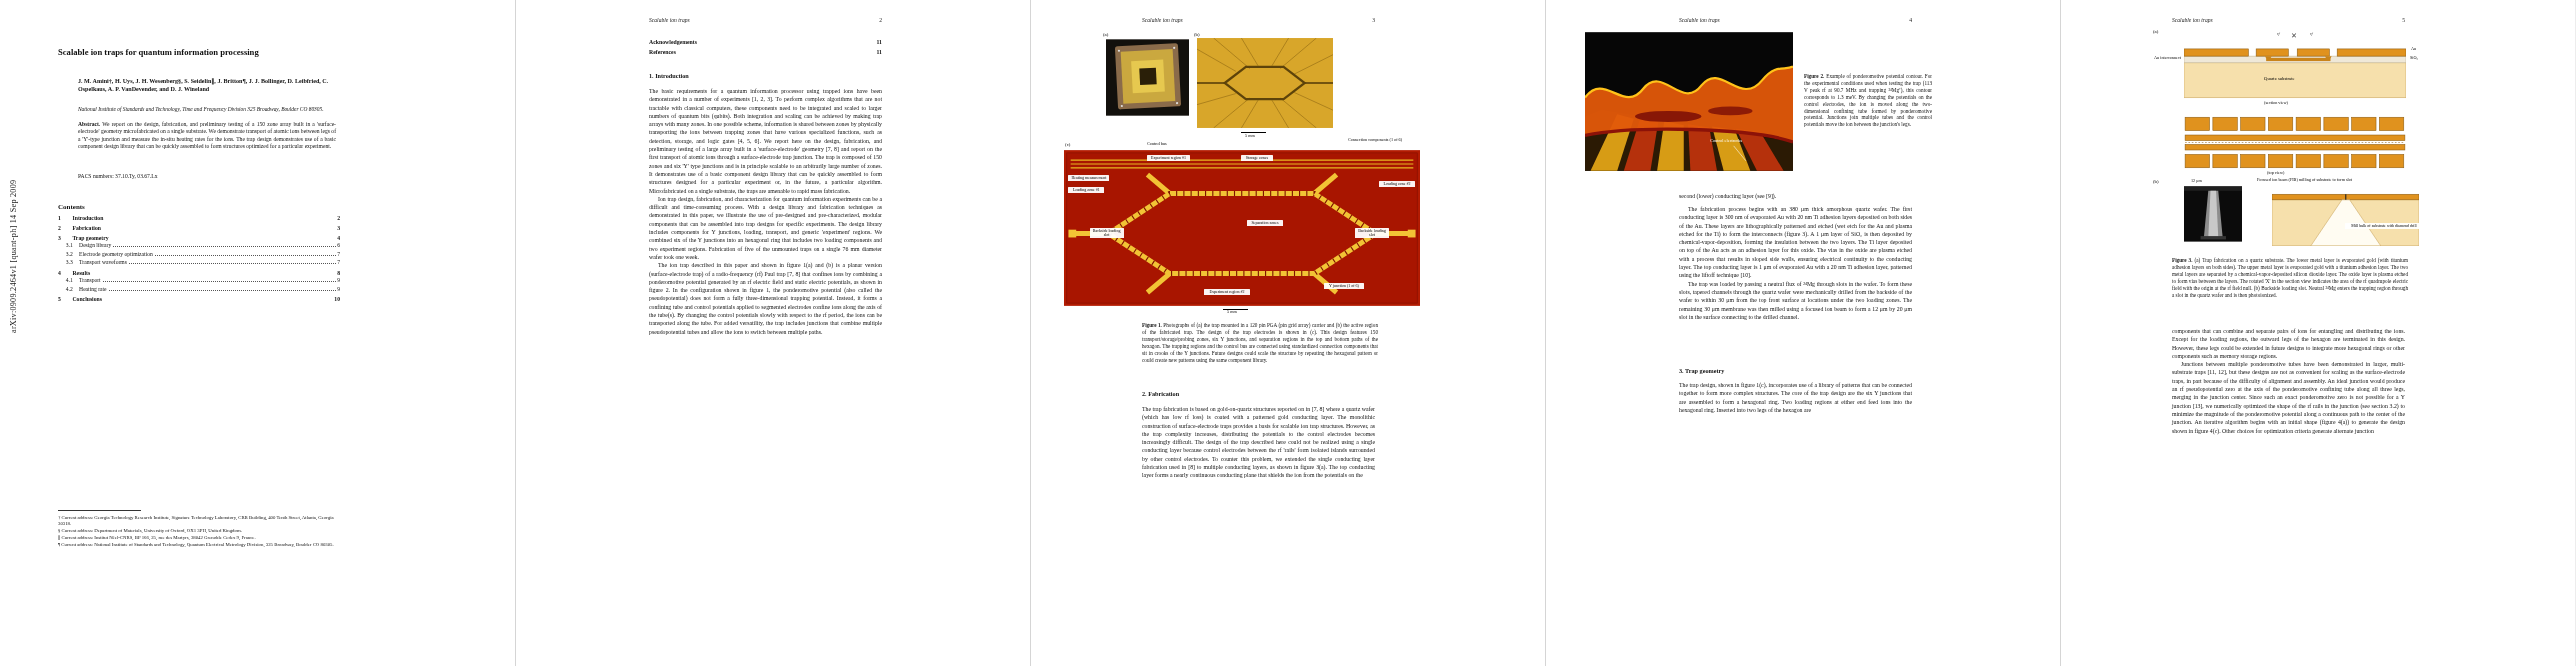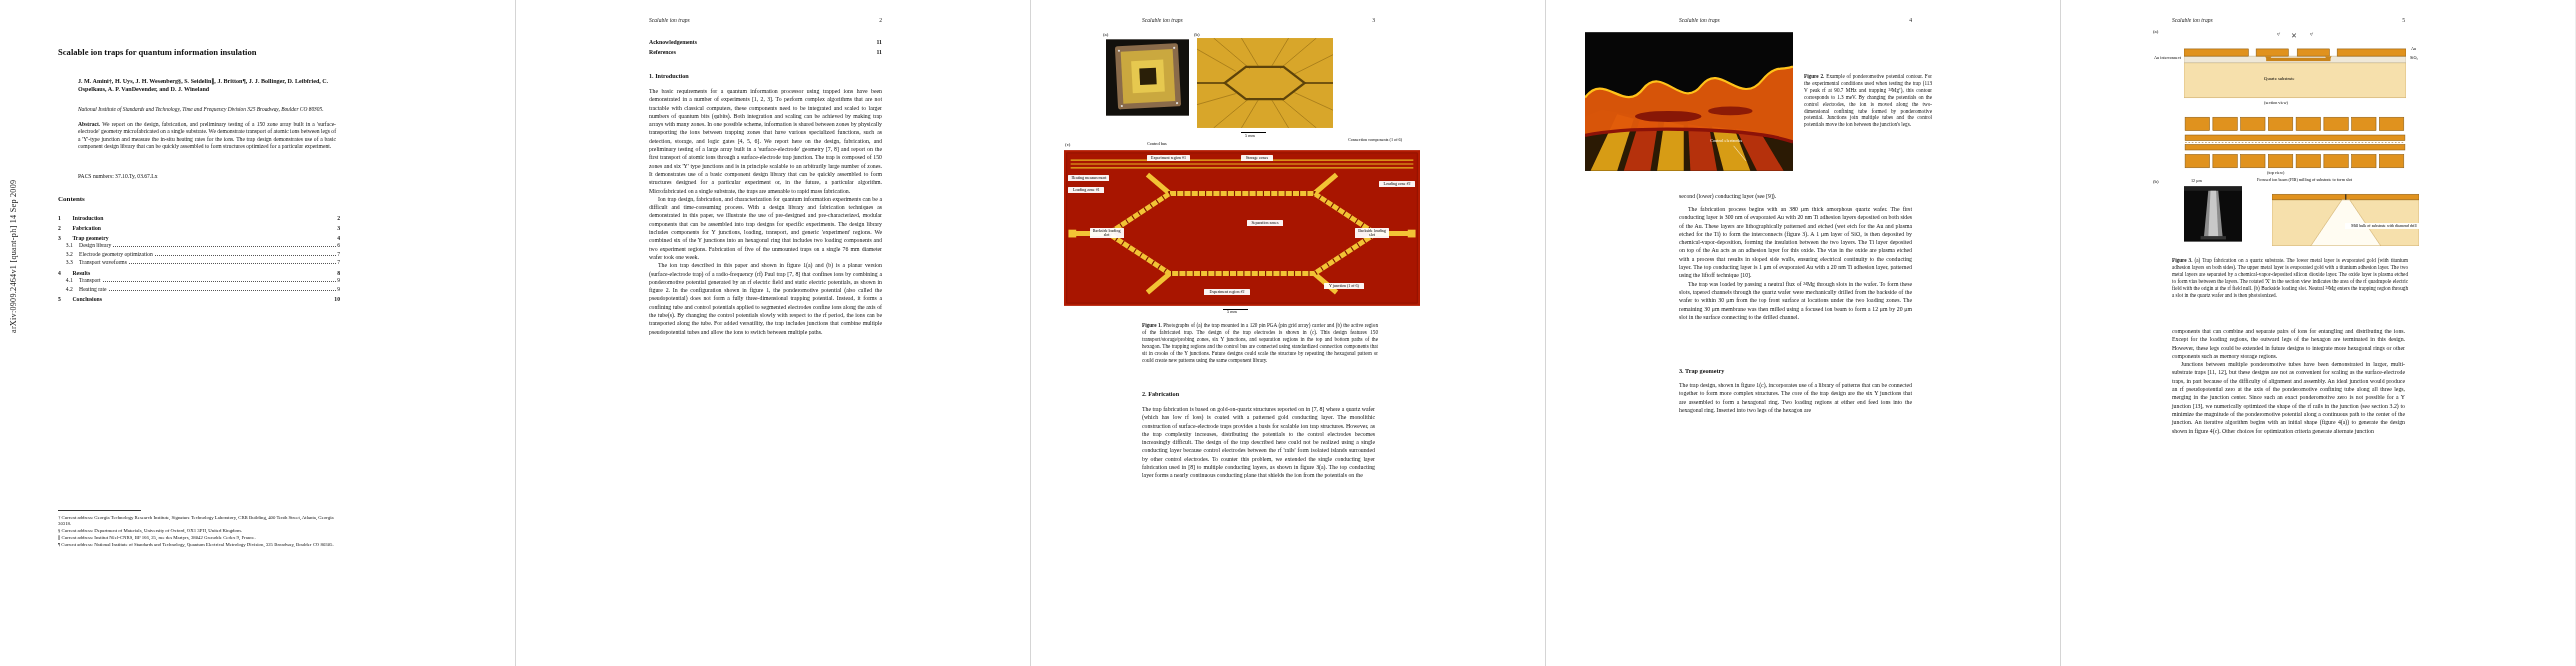--- a/index.html
+++ b/index.html
@@ -22,21 +22,21 @@
   .caption .cb{font-weight:bold;}
 
   
   .arxiv{position:absolute;left:9px;top:333px;transform-origin:0 0;transform:rotate(-90deg);font-size:8.3px;white-space:nowrap;letter-spacing:0.2px;color:#1a1a1a;}
   .title{position:absolute;left:58px;top:47px;width:245px;font-size:8.6px;font-weight:bold;line-height:10.6px;}
   .authors{position:absolute;left:78px;top:78px;width:253px;font-size:6.1px;font-weight:bold;line-height:7.8px;}
   .affil{position:absolute;left:78px;top:106px;width:253px;font-size:5.4px;font-style:italic;line-height:6.7px;}
   .abstract{position:absolute;left:78px;top:121px;width:258px;font-size:5.6px;line-height:7.3px;text-align:justify;}
   .abstract .ab{font-weight:bold;}
   .pacs{position:absolute;left:78px;top:173px;font-size:5.6px;}
-  .contents-h{position:absolute;left:58px;top:195px;font-size:7px;font-weight:bold;}
+  .contents-h{position:absolute;left:58px;top:203px;font-size:7px;font-weight:bold;}
   .toc{position:absolute;left:58px;top:211px;width:282px;font-size:5.7px;}
   .toc-row{display:flex;align-items:baseline;}
   .toc-row.main{font-weight:bold;margin-top:3.9px;}
   .toc-row.sub{margin-top:1.7px;padding-left:7.8px;font-size:5.6px;}
   .toc-num{flex:0 0 14.5px;}
   .toc-row.sub .toc-num{flex:0 0 13.3px;}
   .toc-fill{flex:1;}
   .toc-row.sub .toc-fill{border-bottom:0.6px dotted #555;margin:0 1.7px 1.7px 2.2px;}
   .fnrule{position:absolute;left:58px;top:510px;width:83px;border-top:0.6px solid #333;}
   .fns{position:absolute;left:58px;top:515px;width:282px;font-size:4.8px;line-height:6.1px;}
@@ -57,21 +57,21 @@
   .fig3{position:absolute;left:92px;top:28px;width:300px;height:222px;}
   .xmark{position:absolute;font-size:7.2px;color:#444;}
   .rfl{position:absolute;font-size:4.1px;font-style:italic;color:#333;}
   svg{display:block;}
 </style>
 </head>
 <body>
 
 <section class="page">
   <div class="arxiv">arXiv:0909.2464v1  [quant-ph]  14 Sep 2009</div>
-  <h1 class="title">Scalable ion traps for quantum information insulation</h1>
+  <h1 class="title">Scalable ion traps for quantum information processing</h1>
   <p class="authors">J. M. Amini†, H. Uys, J. H. Wesenberg§, S. Seidelin∥, J. Britton¶, J. J. Bollinger, D. Leibfried, C. Ospelkaus, A. P. VanDevender, and D. J. Wineland</p>
   <p class="affil">National Institute of Standards and Technology, Time and Frequency Division 325 Broadway, Boulder CO 80305.</p>
   <p class="abstract"><span class="ab">Abstract.</span> <span>We report on the design, fabrication, and preliminary testing of a 150 zone array built in a 'surface-electrode' geometry microfabricated on a single substrate. We demonstrate transport of atomic ions between legs of a 'Y'-type junction and measure the in-situ heating rates for the ions. The trap design demonstrates use of a basic component design library that can be quickly assembled to form structures optimized for a particular experiment.</span></p>
   <p class="pacs">PACS numbers: 37.10.Ty, 03.67.Lx</p>
   <h2 class="contents-h">Contents</h2>
 
   <div class="toc">
     <div class="toc-row main">
         <span class="toc-num">1</span>
         <span>Introduction</span>

